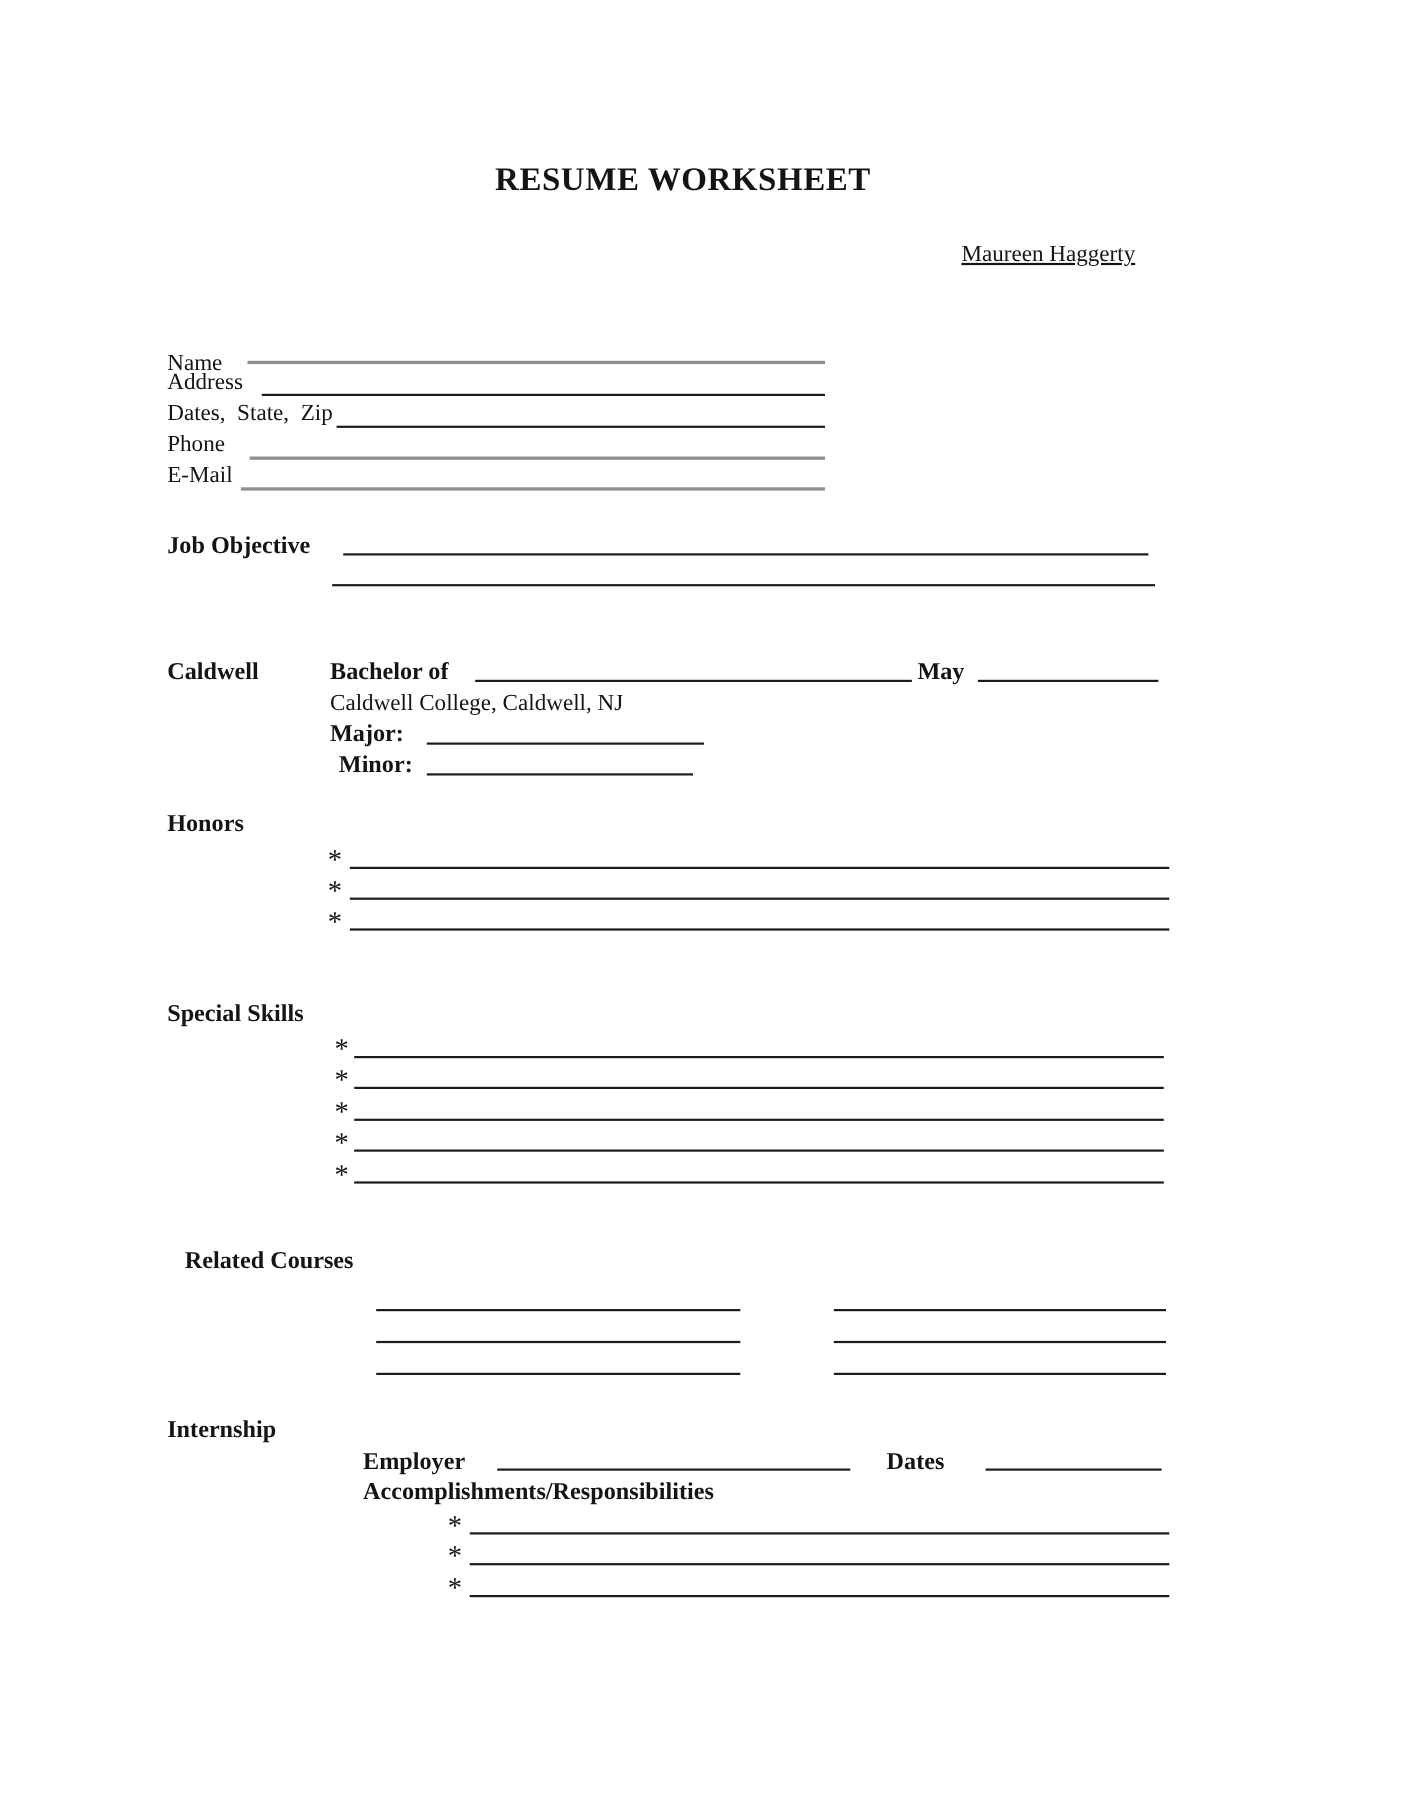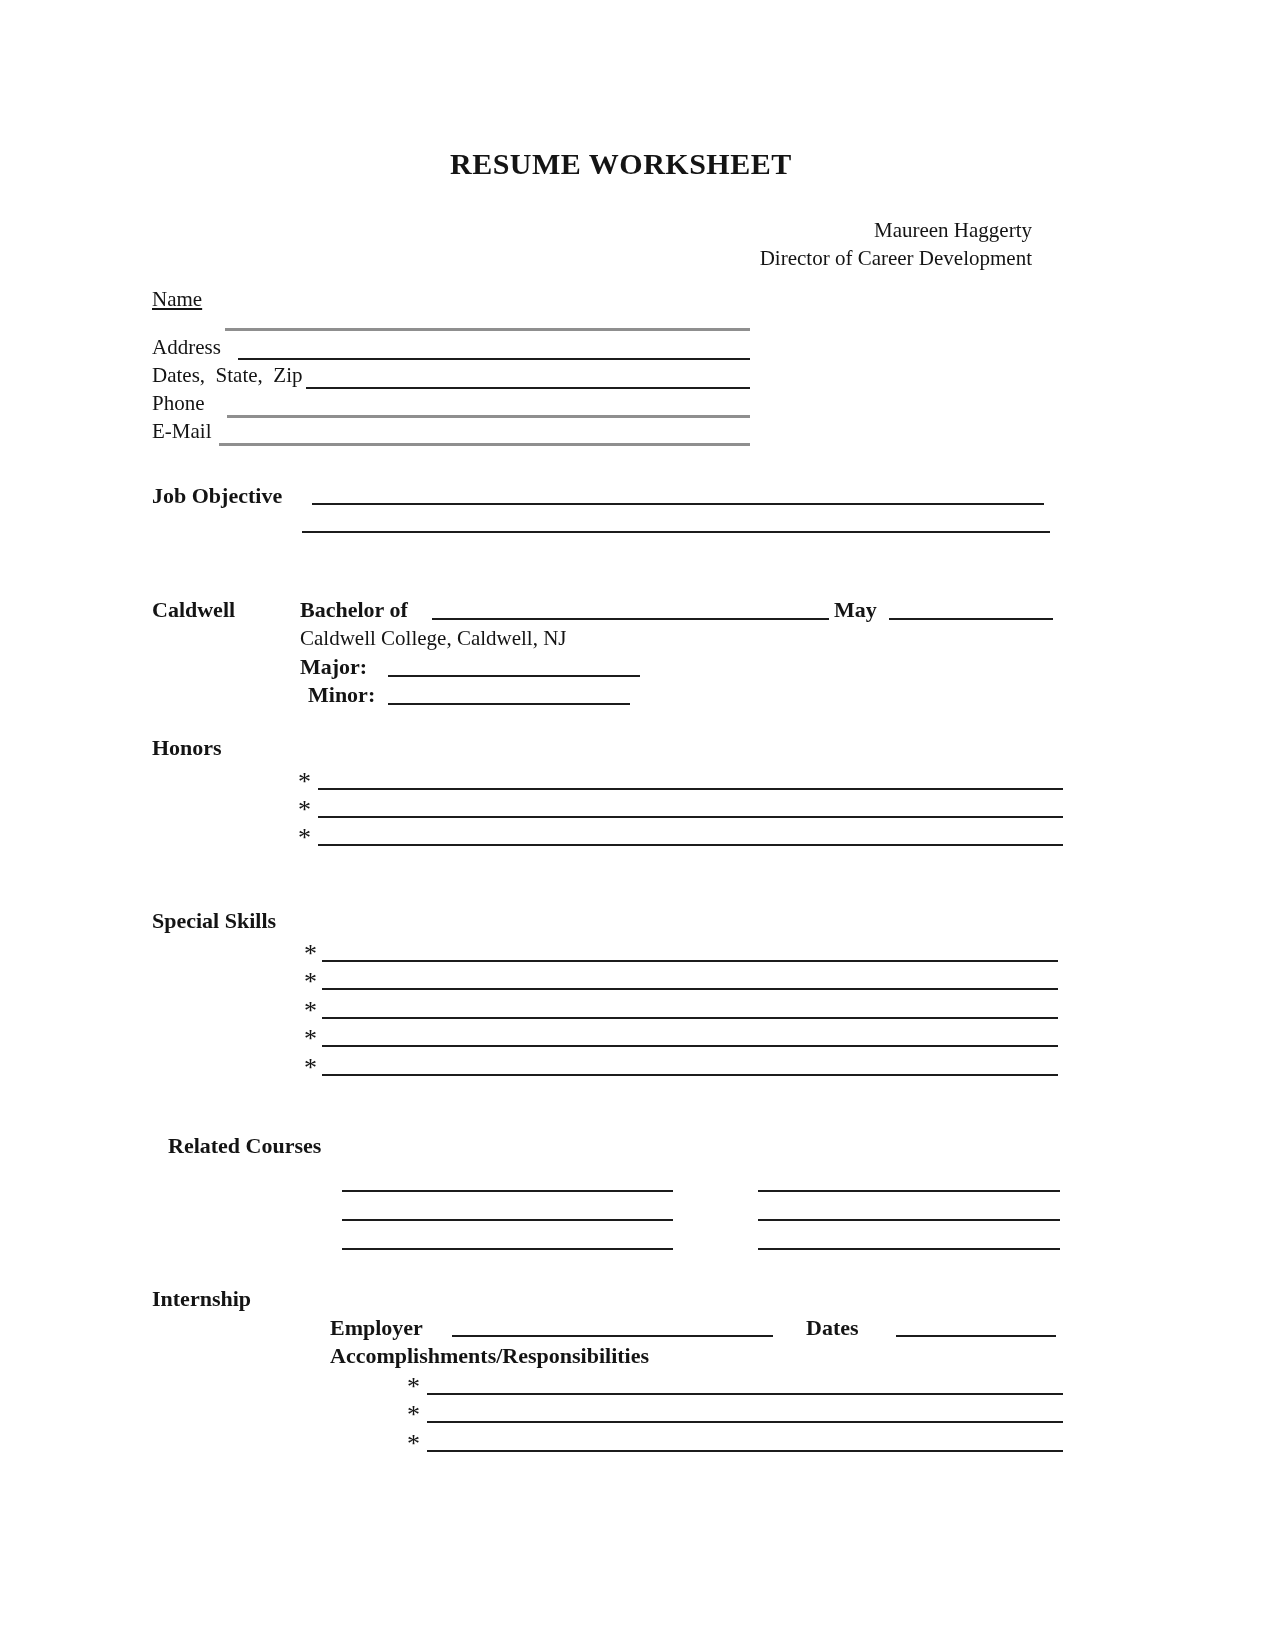--- a/index.html
+++ b/index.html
@@ -17,24 +17,23 @@
   .hr.gray { border-top:3px solid #8f8f8f; }
   .star { position:absolute; font-size:26px; line-height:1; font-weight:normal; }
 </style>
 </head>
 <body>
 
 <div class="page">
 
   <div class="title" style="left:450px; top:147px;">RESUME WORKSHEET</div>
 
-  <div class="byline" style="top:219px;">Maureen Haggerty</div>
-  <div class="byline" style="top:247px;">Director of Career Development</div>
+  <div class="byline" style="top:219px;text-decoration:underline;">Maureen Haggerty</div>
 
-  <div class="t" style="left:152px; top:288px;text-decoration:underline;">Name</div>
+  <div class="t" style="left:152px; top:318px;">Name</div>
   <div class="hr gray" style="left:225px; top:328px; width:525px;"></div>
 
   <div class="t" style="left:152px; top:336px;">Address</div>
   <div class="hr" style="left:238px; top:358px; width:512px;"></div>
 
   <div class="t" style="left:152px; top:364px;">Dates,  State,  Zip</div>
   <div class="hr" style="left:306px; top:387px; width:444px;"></div>
 
   <div class="t" style="left:152px; top:392px;">Phone</div>
   <div class="hr gray" style="left:227px; top:415px; width:523px;"></div>

